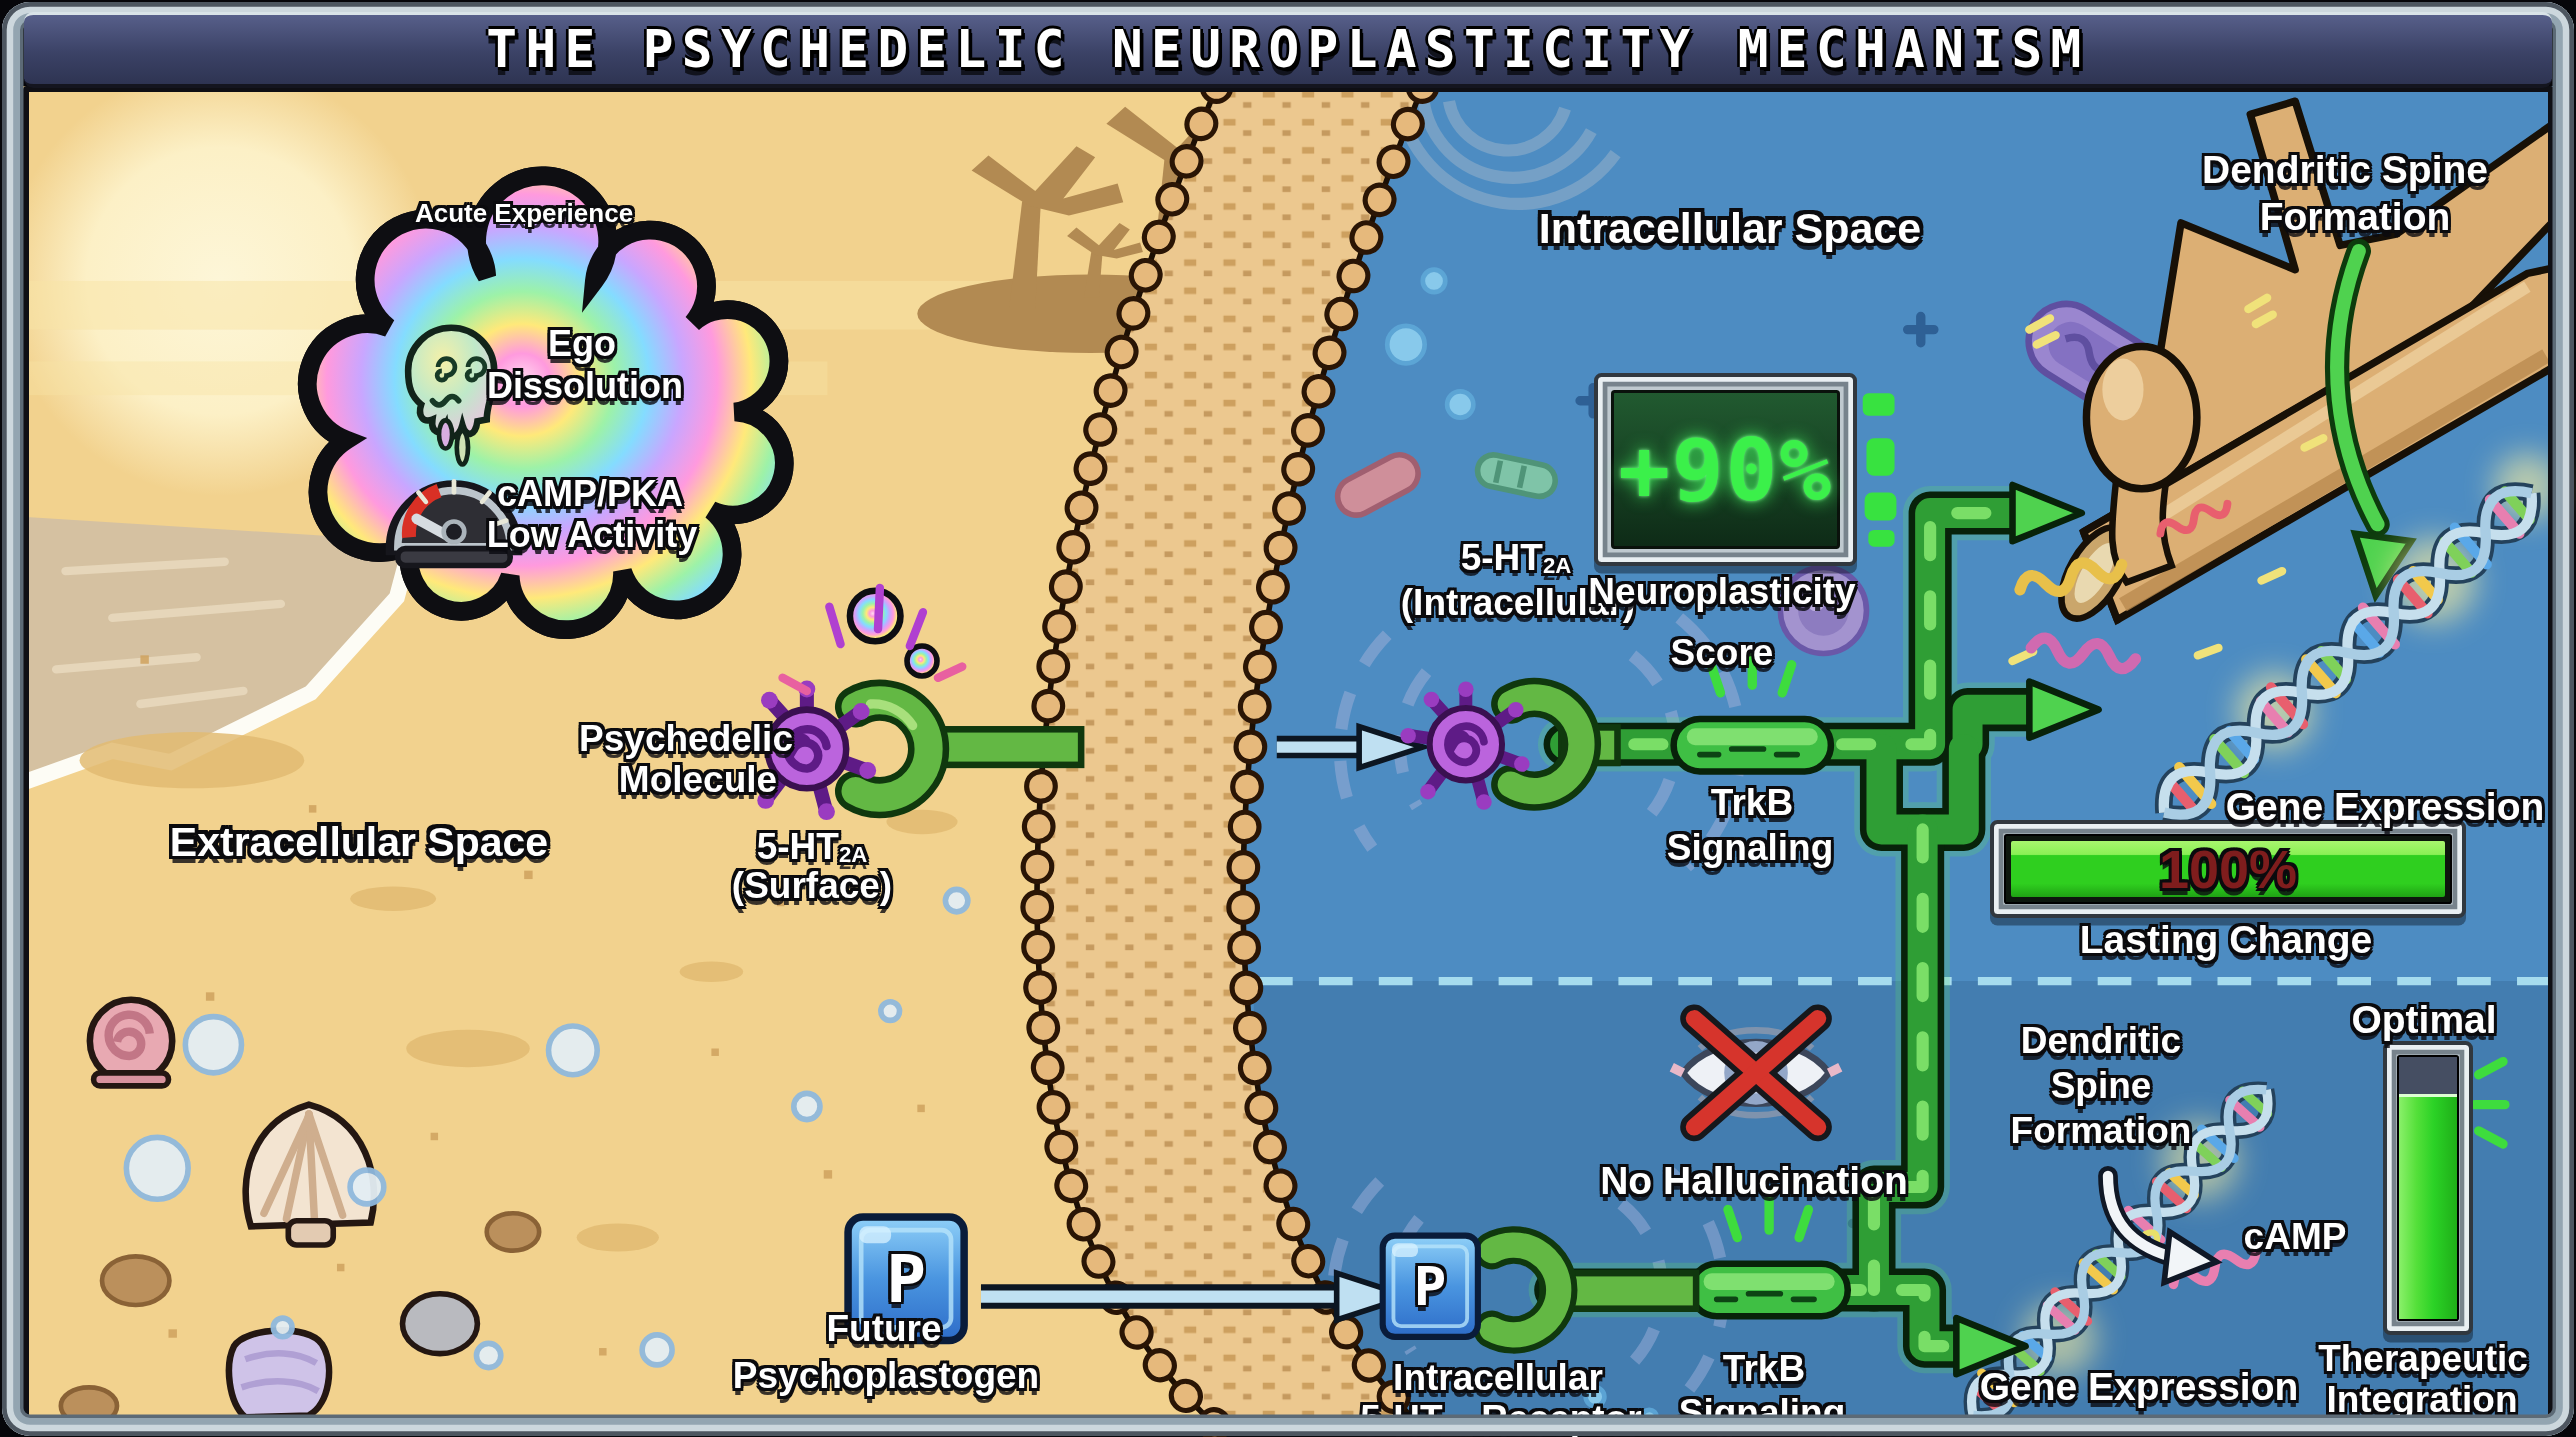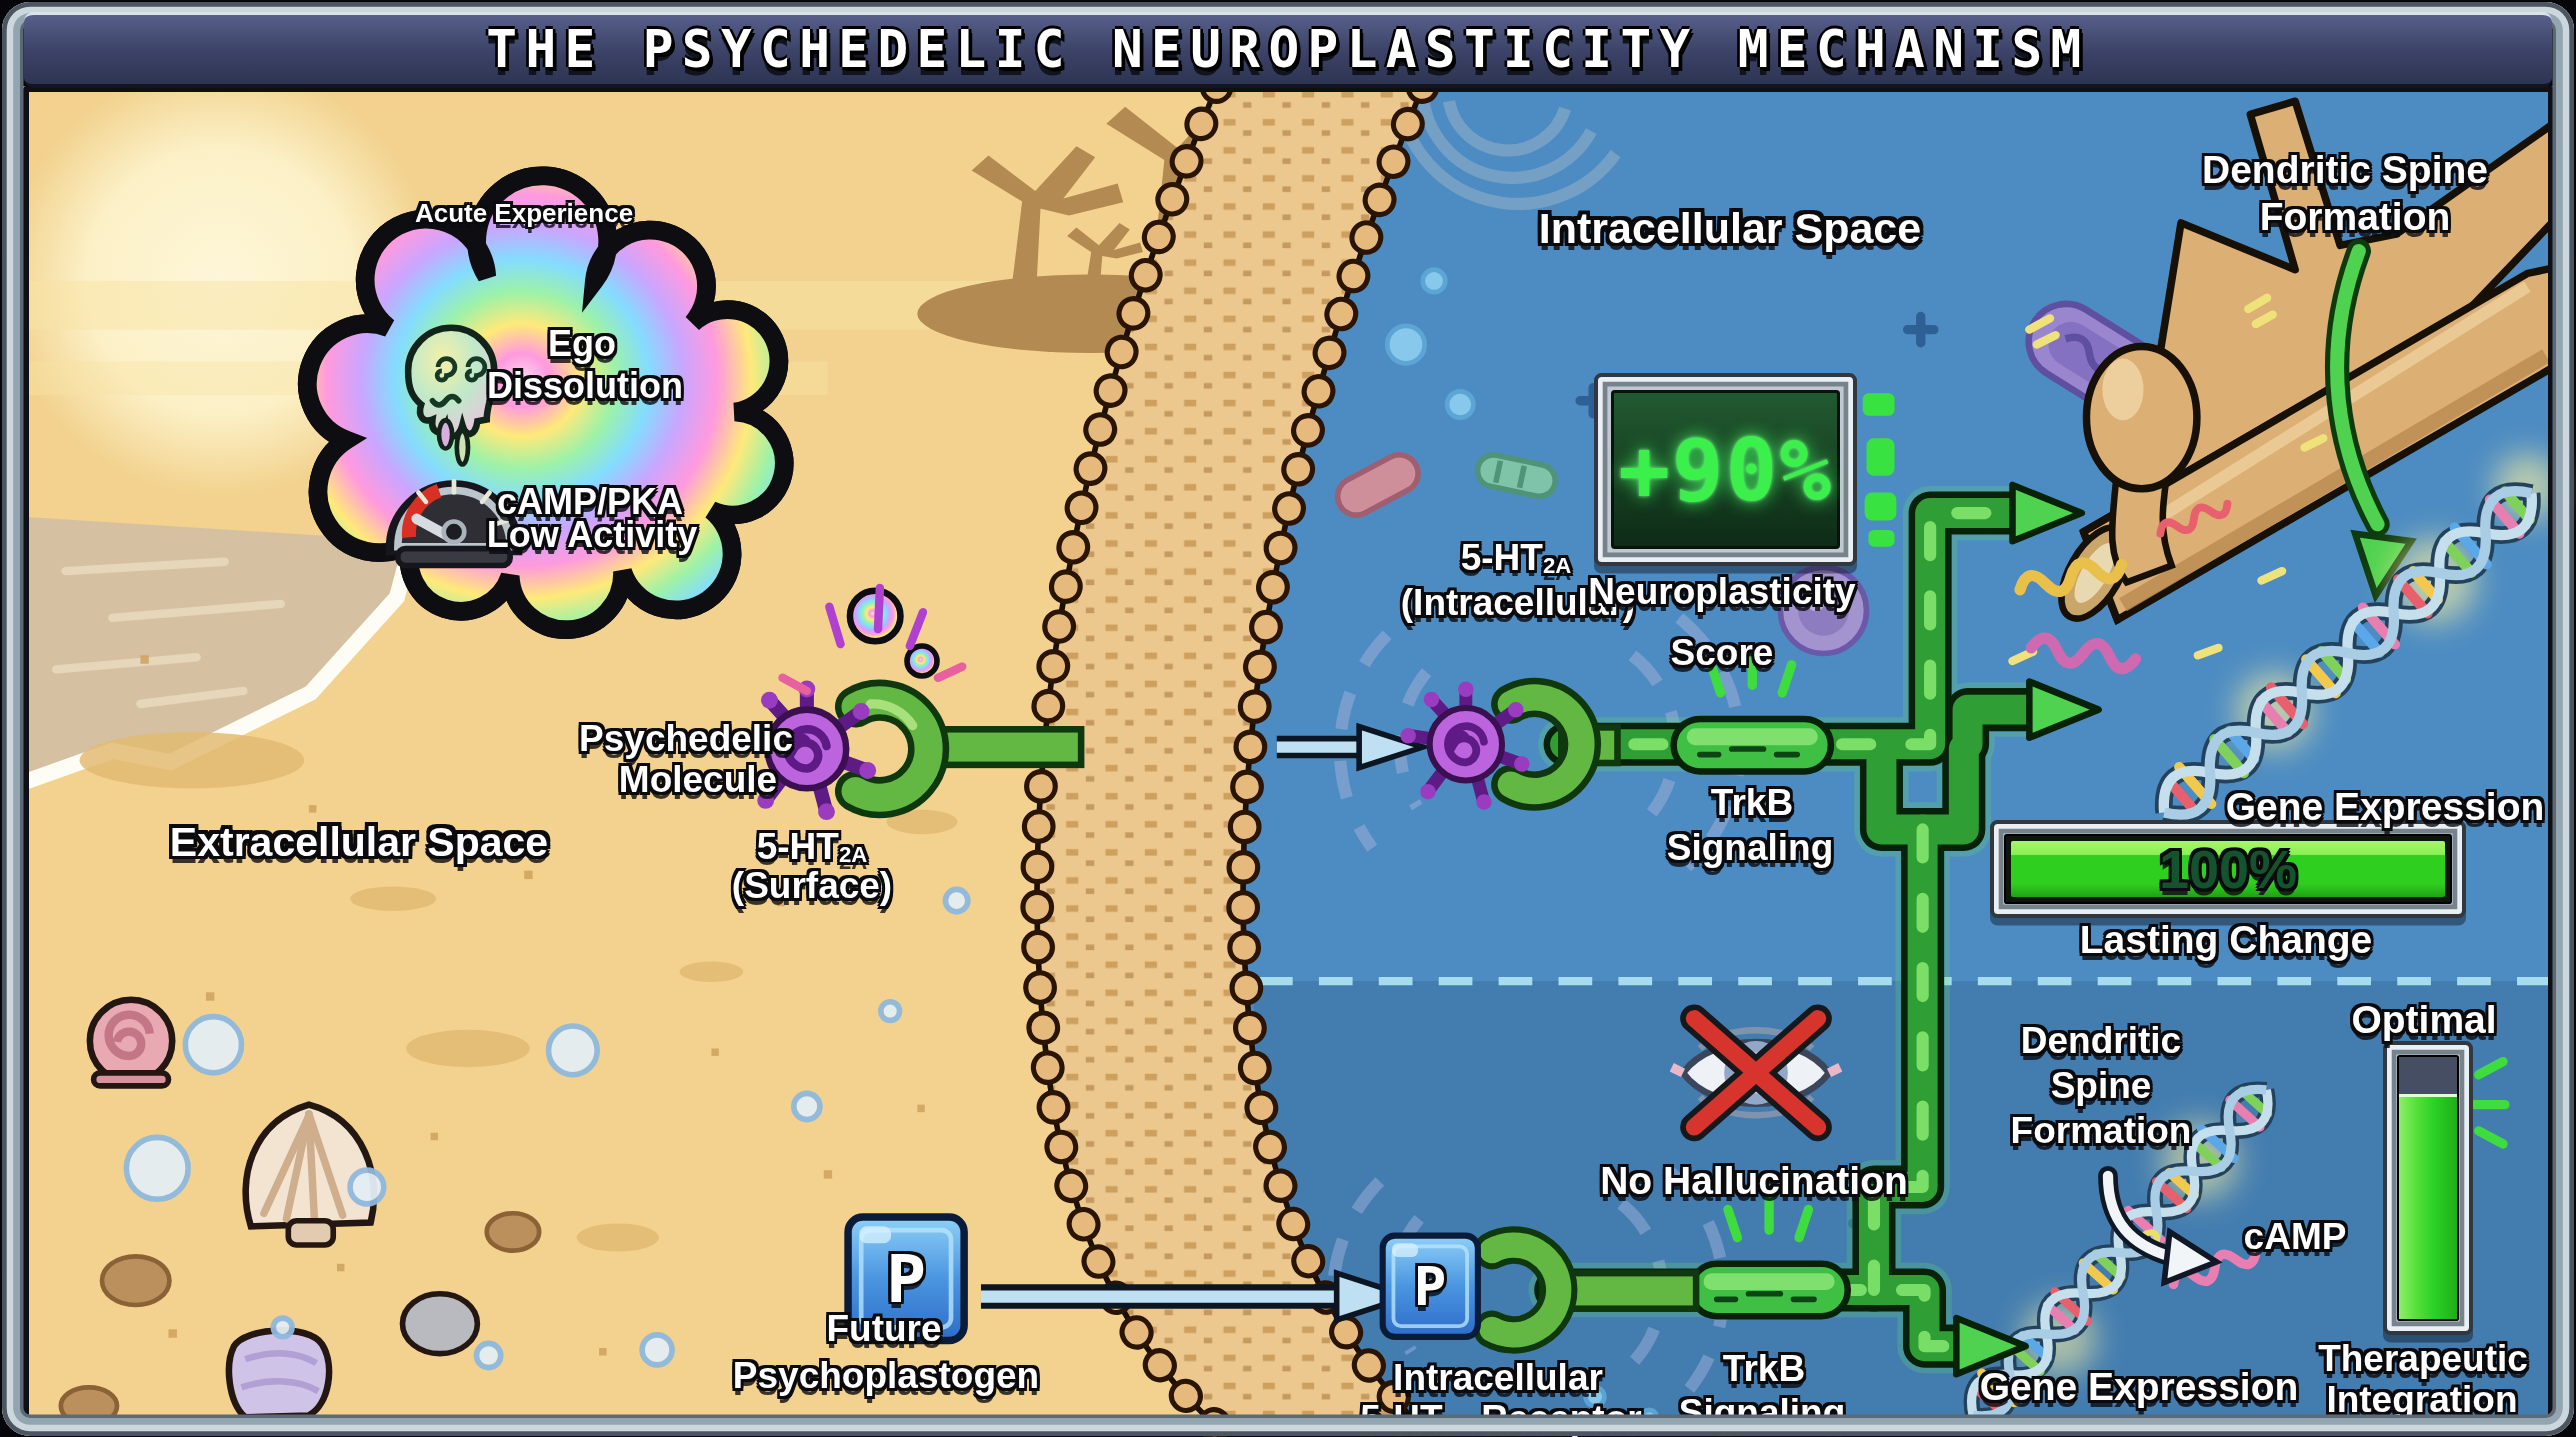--- a/index.html
+++ b/index.html
@@ -31,21 +31,21 @@
     box-shadow:inset 0 0 0 4.7px #e9eff2,inset 0 0 0 9.4px #77838c,0 7.5px 0 rgba(5,10,20,.4);
     border:4.7px solid #31383f;}
   #score-screen{position:absolute;inset:13px;background:linear-gradient(#215a30,#0e2b17);
     border:3.7px solid #0a120c;border-radius:3.7px;display:flex;align-items:center;justify-content:center;}
   #score-value{font-size:86px;font-weight:bold;color:#3bf04a;letter-spacing:1.9px;
     text-shadow:0 0 17px rgba(70,255,100,.9),0 0 3.7px rgba(160,255,170,.9);}
   #lasting-track{position:absolute;inset:10.3px;background:#0d160d;border:2.8px solid #000;border-radius:2.8px;}
   #lasting-fill{position:absolute;inset:4.7px;border-radius:1.9px;
     background:linear-gradient(#a8f56e 0%,#8af055 24%,#2fcf1f 26%,#2fcf1f 76%,#1fa214 100%);}
   #lasting-value{position:absolute;left:50%;top:50%;transform:translate(-50%,-50%);
-    font-size:54px;font-weight:bold;color:#14532d;z-index:2;text-align:right;}
+    font-size:54px;font-weight:bold;color:#7f1d1d;z-index:2;text-align:right;}
   #optimal-track{position:absolute;inset:10.3px;background:#0d120d;border:2.8px solid #000;border-radius:2.8px;
     display:flex;flex-direction:column;}
   #optimal-gap{height:37px;background:#454e62;border-bottom:3.7px solid #dcffd2;}
   #optimal-fill{flex:1;background:linear-gradient(90deg,#8af06a 0%,#55e03a 30%,#2bd226 60%,#1fae18 100%);}
 </style>
 </head>
 <body>
 
 <div id="stage">
 
@@ -516,21 +516,21 @@
 <div class="panel" id="optimal-gauge" style="left:2383px;top:1041px;width:82px;height:286px;">
   <div id="optimal-track">
     <div id="optimal-gap"></div>
     <div id="optimal-fill"></div>
   </div>
 </div>
 
 <div class="lbl ol" style="left:524px;top:213px;font-size:26px;">Acute Experience</div>
 <div class="lbl ol" style="left:582px;top:344px;font-size:36px;">Ego</div>
 <div class="lbl ol" style="left:585px;top:386px;font-size:36px;">Dissolution</div>
-<div class="lbl ol" style="left:590px;top:494px;font-size:36px;margin-top:8px;">cAMP/PKA</div>
+<div class="lbl ol" style="left:590px;top:494px;font-size:36px;">cAMP/PKA</div>
 <div class="lbl ol" style="left:592px;top:535px;font-size:36px;">Low Activity</div>
 
 <div class="lbl ol4" style="left:1730px;top:228px;font-size:43px;">Intracellular Space</div>
 <div class="lbl ol4" style="left:359px;top:842px;font-size:41px;">Extracellular Space</div>
 
 <div class="lbl ol" style="left:686px;top:739px;font-size:37px;">Psychedelic</div>
 <div class="lbl ol" style="left:686px;top:780px;font-size:37px;margin-left:12px;">Molecule</div>
 <div class="lbl ol" style="left:812px;top:847px;font-size:37px;">
   <span>5-HT</span><sub>2A</sub>
 </div>

